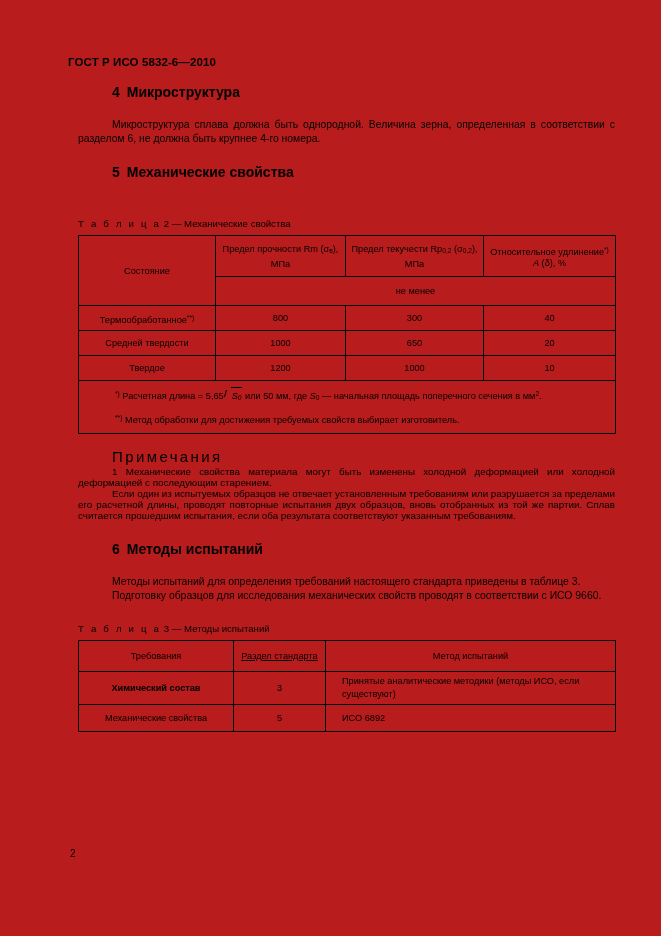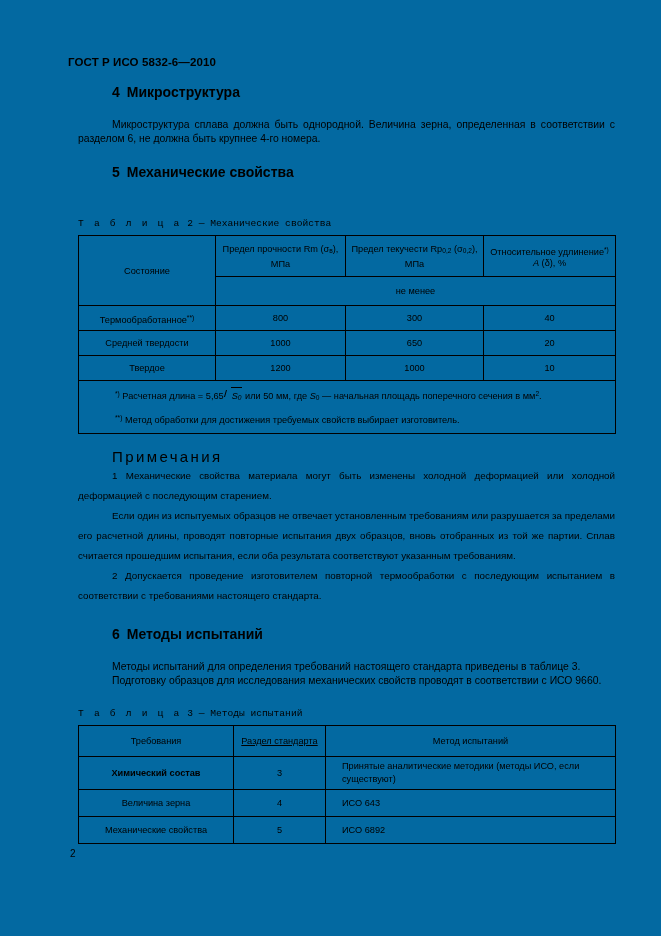--- a/index.html
+++ b/index.html
@@ -8,21 +8,21 @@
     background: #ffffff;
   }
   body {
     font-family: "Liberation Sans", sans-serif;
     color: #000000;
   }
   .page {
     position: relative;
     width: 661px;
     height: 936px;
-    background: #0369a1;
+    background: #b91c1c;
     overflow: hidden;
     box-sizing: border-box;
   }
   .content {
     position: absolute;
     left: 78px;
     top: 0;
     width: 537px;
   }
 
@@ -54,21 +54,20 @@
     margin: 0;
     text-align: justify;
     text-indent: 34px;
   }
   p.body.just-full { text-align: justify; text-align-last: left; }
 
   
   .tbl-caption {
     font-size: 9.6px;
     margin: 0;
-    font-family: Liberation Mono, monospace;
   }
   .tbl-caption .sp {
     letter-spacing: 2.2px;
   }
 
   
   table.gost {
     border-collapse: collapse;
     width: 537px;
     table-layout: fixed;
@@ -131,21 +130,21 @@
 
   
   .notes-title {
     font-size: 15px;
     letter-spacing: 2.4px;
     margin: 0 0 1px 0;
     padding-left: 34px;
   }
   p.note {
     font-size: 9.8px;
-    line-height: 20px;
+    line-height: 11px;
     margin: 0;
     text-align: justify;
     text-indent: 34px;
   }
 
   
   .page-num {
     position: absolute;
     left: 70px;
     top: 848px;
@@ -245,21 +244,20 @@
             </div>
           </td>
         </tr>
       </tbody>
     </table>
 
     <div class="gap-14"></div>
     <div class="notes-title">Примечания</div>
     <p class="note">1  Механические свойства материала могут быть изменены холодной деформацией или холодной деформацией с последующим старением.</p>
     <p class="note">Если один из испытуемых образцов не отвечает установленным требованиям или разрушается за пределами его расчетной длины, проводят повторные испытания двух образцов, вновь отобранных из той же партии. Сплав считается прошедшим испытания, если оба результата соответствуют указанным требованиям.</p>
-    <p class="note">2  Допускается проведение изготовителем повторной термообработки с последующим испытанием в соответствии с требованиями настоящего стандарта.</p>
 
     <div class="gap-20"></div>
     <div class="sec-heading" style="padding-left:34px;">
       <span class="num">6</span><span>Методы испытаний</span>
     </div>
     <div class="gap-18"></div>
     <p class="body">Методы испытаний для определения требований настоящего стандарта приведены в таблице 3.</p>
     <p class="body just-full">Подготовку образцов для исследования механических свойств проводят в соответствии с ИСО 9660.</p>
 
     <div class="gap-20"></div>
@@ -282,25 +280,20 @@
           <td class="hdr-cell outer-l outer-t thick-b" style="height:24px;">Требования</td>
           <td class="hdr-cell outer-t thick-b" style="height:24px;text-decoration:underline;">Раздел стандарта</td>
           <td class="hdr-cell outer-t outer-r thick-b" style="height:24px;">Метод испытаний</td>
         </tr>
         <tr class="data-row">
           <td class="outer-l" style="height:26px;font-weight:bold;">Химический состав</td>
           <td>3</td>
           <td class="outer-r wrap-left">Принятые аналитические методики (методы ИСО, если существуют)</td>
         </tr>
         <tr class="data-row">
-          <td class="outer-l" style="height:20px;">Величина зерна</td>
-          <td>4</td>
-          <td class="outer-r wrap-left">ИСО 643</td>
-        </tr>
-        <tr class="data-row">
           <td class="outer-l" style="height:20px;">Механические свойства</td>
           <td>5</td>
           <td class="outer-r wrap-left">ИСО 6892</td>
         </tr>
       </tbody>
     </table>
 
   </div>
 
   <div class="page-num">2</div>

